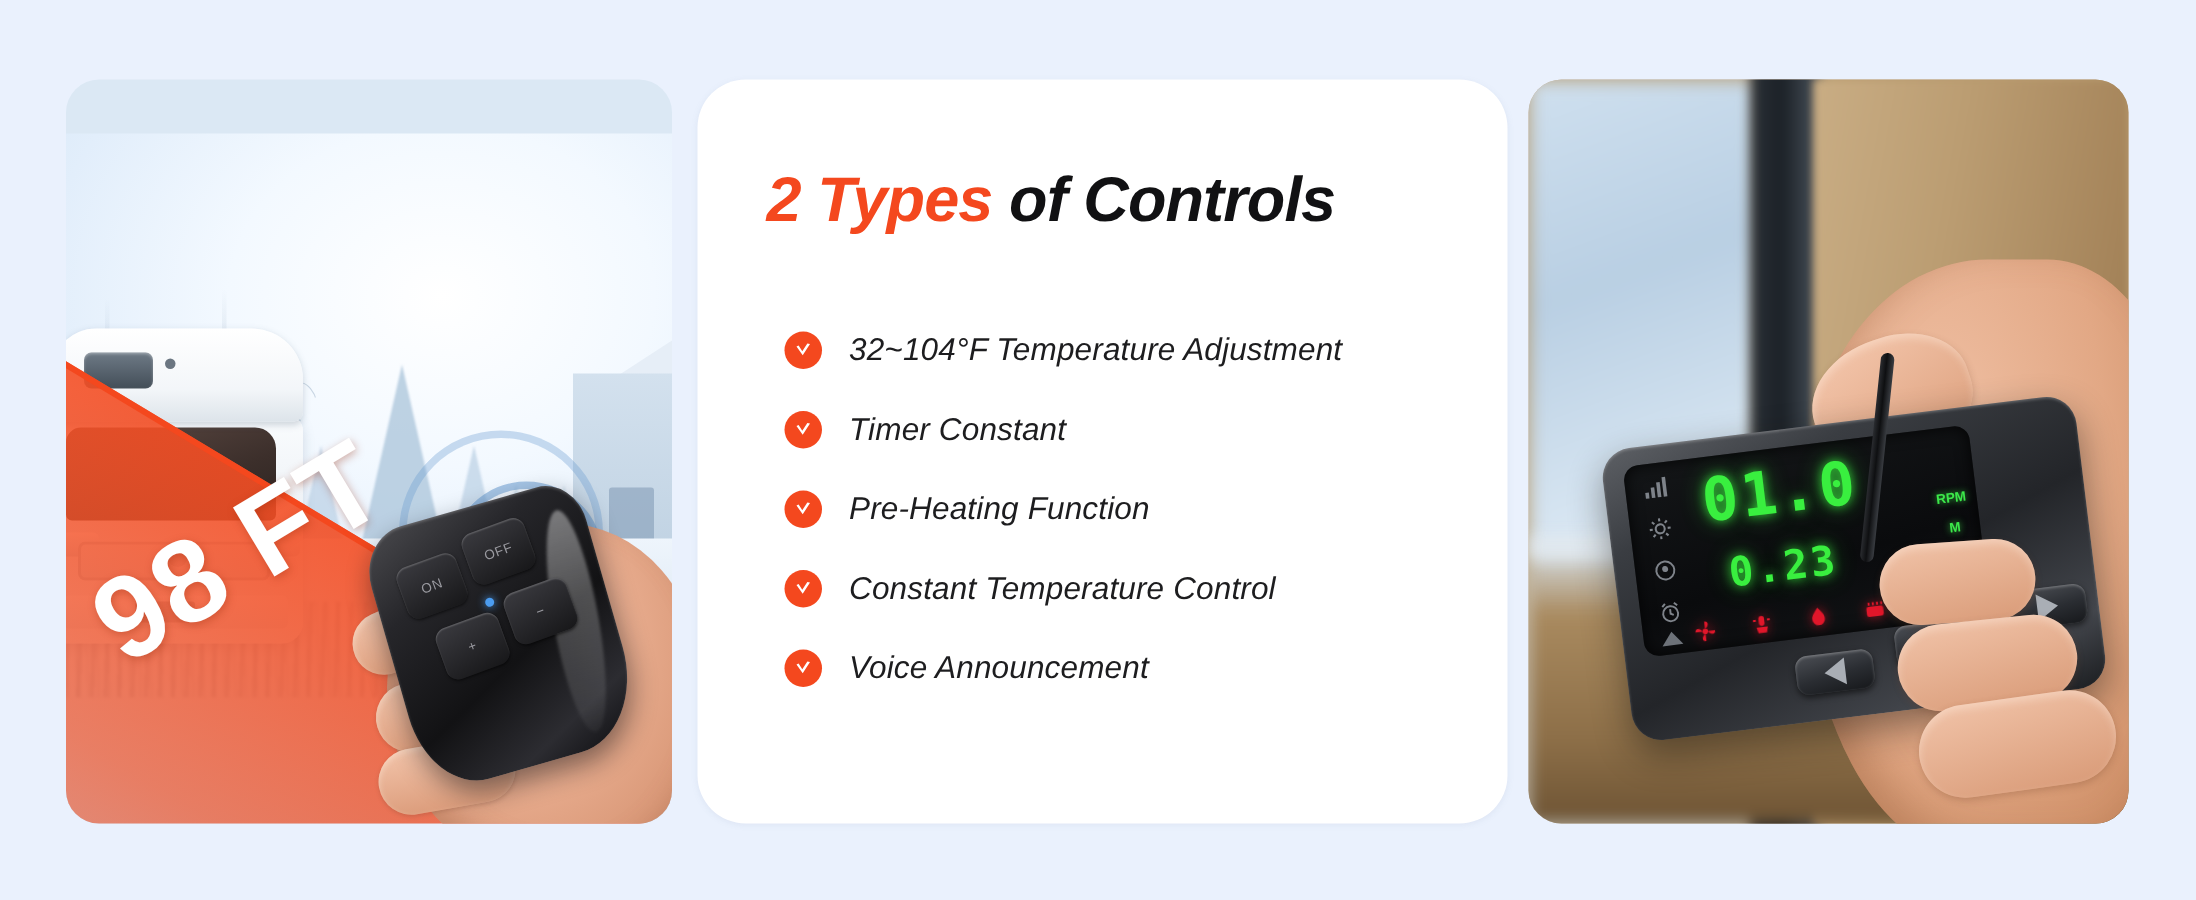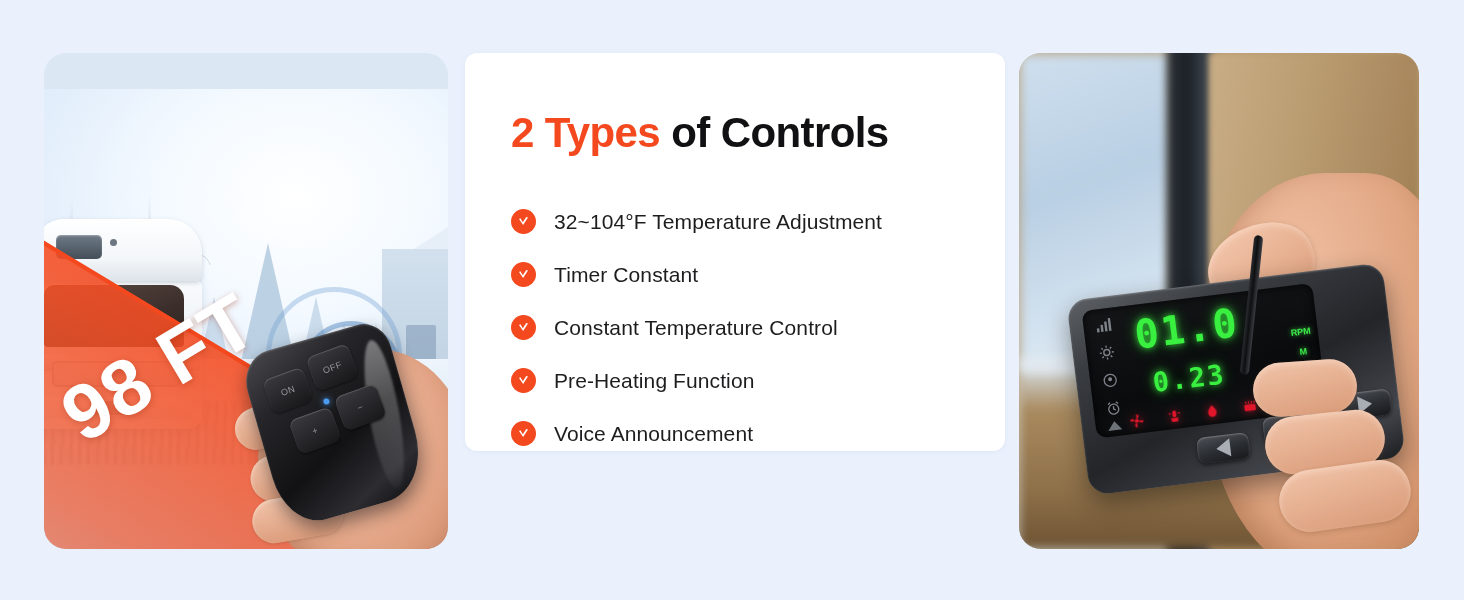--- a/index.html
+++ b/index.html
@@ -334,39 +334,40 @@
     text-shadow: 0 2px 6px rgba(150,40,10,.35);
     white-space: nowrap;
   }
 
   
   .center-card {
     position: absolute;
     left: 465px;
     top: 53px;
     width: 540px;
-    height: 398px;
+    height: 496px;
     background: #ffffff;
-    border-radius: 12px;
+    border-radius: 32px;
     box-shadow: 0 1px 4px rgba(120,140,170,.10);
+    font-style: italic;
   }
   .card-title {
     margin: 0;
     padding: 56px 0 0 46px;
     font-size: 42px;
     font-weight: bold;
     letter-spacing: -.6px;
     color: #111113;
     font-family: "Liberation Sans", sans-serif;
   }
   .card-title .accent { color: #f4481e; }
 
   .feature-list {
     list-style: none;
-    margin: 0;
+    margin: 12px;
     padding: 38px 0 0 46px;
   }
   .feature-item {
     display: flex;
     align-items: center;
     height: 53px;
   }
   .check-badge {
     flex: 0 0 auto;
     width: 25px; height: 25px;
@@ -676,29 +677,29 @@
             </svg>
         </span>
         <span class="feature-label">Timer Constant</span>
       </li>
       <li class="feature-item">
         <span class="check-badge">
           <svg width="15" height="15" viewBox="0 0 16 16">
               <path d="M3.2 5.3 L7.6 11.6 L12.8 3.6 L10.9 3.2 L7.3 8.7 L4.7 4.6 Z" fill="#ffffff"></path>
             </svg>
         </span>
-        <span class="feature-label">Constant Temperature Control</span>
+        <span class="feature-label">Pre-Heating Function</span>
       </li>
       <li class="feature-item">
         <span class="check-badge">
           <svg width="15" height="15" viewBox="0 0 16 16">
               <path d="M3.2 5.3 L7.6 11.6 L12.8 3.6 L10.9 3.2 L7.3 8.7 L4.7 4.6 Z" fill="#ffffff"></path>
             </svg>
         </span>
-        <span class="feature-label">Pre-Heating Function</span>
+        <span class="feature-label">Constant Temperature Control</span>
       </li>
       <li class="feature-item">
         <span class="check-badge">
           <svg width="15" height="15" viewBox="0 0 16 16">
               <path d="M3.2 5.3 L7.6 11.6 L12.8 3.6 L10.9 3.2 L7.3 8.7 L4.7 4.6 Z" fill="#ffffff"></path>
             </svg>
         </span>
         <span class="feature-label">Voice Announcement</span>
       </li>
     </ul>

